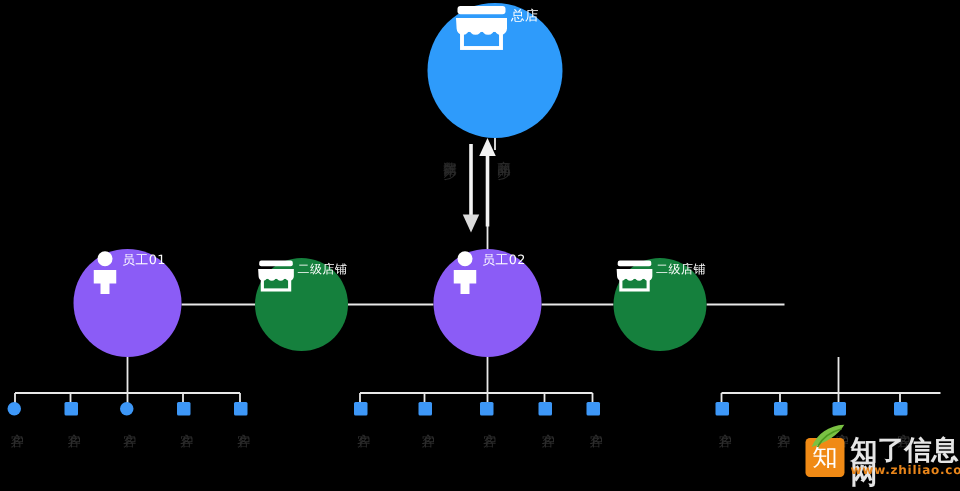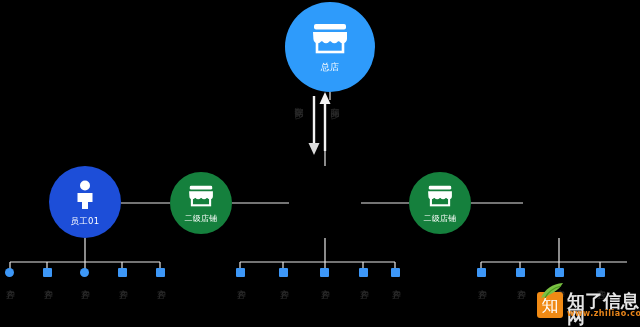--- a/index.html
+++ b/index.html
@@ -4,29 +4,29 @@
 <style>
   html,body{margin:0;padding:0;background:#000;}
   body{
     width:640px;height:327px;overflow:hidden;position:relative;
     font-family:"DejaVu Sans","Liberation Sans",sans-serif;
     color:#fff;
   }
   .canvas{position:absolute;inset:0;}
 
   
-  .node{position:absolute;border-radius:50%;display:flex;flex-direction:column;
-        align-items:center;justify-content:center;box-sizing:border-box;}
+  .node{position:absolute;border-radius:50%;display:flex;flex-direction:row;
+        align-items:flex-start;justify-content:center;box-sizing:border-box;}
   .node .ico{display:block;}
   .node .lbl{font-size:8px;line-height:1;letter-spacing:.3px;margin-top:3px;color:#fff;}
 
   .node-root{width:90px;height:90px;background:#2e9bfb;left:285px;top:2px;}
   .node-root .lbl{font-size:9px;margin-top:5px;}
 
-  .node-emp{width:72px;height:72px;background:#1d4ed8;}
+  .node-emp{width:72px;height:72px;background:#8b5cf6;}
   .node-emp .lbl{font-size:8.5px;margin-top:4px;}
   .node-shop{width:62px;height:62px;background:#15803d;}
   .node-shop .lbl{font-size:8px;margin-top:4px;}
 
   .n0{left:49px;top:166px;}
   .n1{left:170px;top:172px;}
   .n2{left:289px;top:166px;}
   .n3{left:409px;top:172px;}
   .n4{left:523px;top:166px;}
 
@@ -140,20 +140,29 @@
     <span class="ico">
       <svg width="28" height="23" viewBox="0 0 40 32">
         <rect x="4" y="2" width="32" height="5.5" rx="2" fill="#fff"></rect>
         <path d="M3 10 h34 v7 a4.2 4.2 0 0 1 -8.4 0 a4.2 4.2 0 0 1 -8.4 0 a4.2 4.2 0 0 1 -8.4 0 a4.2 4.2 0 0 1 -8.4 0 z" fill="#fff"></path>
         <rect x="7" y="18" width="26" height="12" fill="none" stroke="#fff" stroke-width="3"></rect>
       </svg>
     </span>
     <span class="lbl">二级店铺</span>
   </div>
 
+  <div class="node node-emp n2">
+    <span class="ico">
+      <svg width="22" height="30" viewBox="0 0 22 30">
+        <circle cx="11" cy="6.5" r="5" fill="#fff"></circle>
+        <path d="M3.5 14 h15 v9 h-4.5 v7 h-6 v-7 h-4.5 z" fill="#fff"></path>
+      </svg>
+    </span>
+    <span class="lbl">员工02</span>
+  </div>
 
   <div class="node node-shop n3">
     <span class="ico">
       <svg width="28" height="23" viewBox="0 0 40 32">
         <rect x="4" y="2" width="32" height="5.5" rx="2" fill="#fff"></rect>
         <path d="M3 10 h34 v7 a4.2 4.2 0 0 1 -8.4 0 a4.2 4.2 0 0 1 -8.4 0 a4.2 4.2 0 0 1 -8.4 0 a4.2 4.2 0 0 1 -8.4 0 z" fill="#fff"></path>
         <rect x="7" y="18" width="26" height="12" fill="none" stroke="#fff" stroke-width="3"></rect>
       </svg>
     </span>
     <span class="lbl">二级店铺</span>

